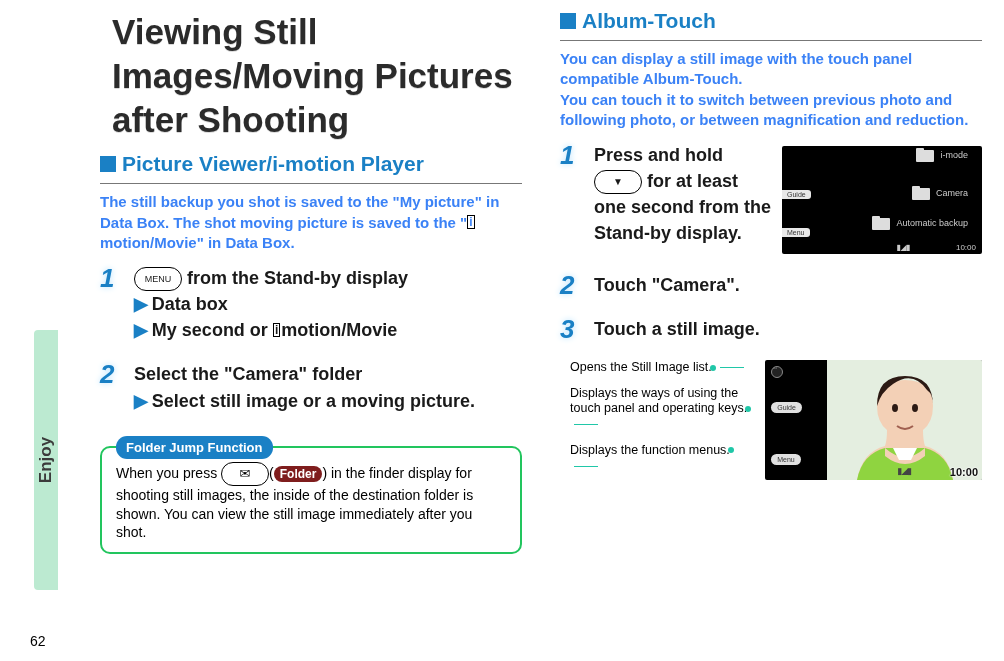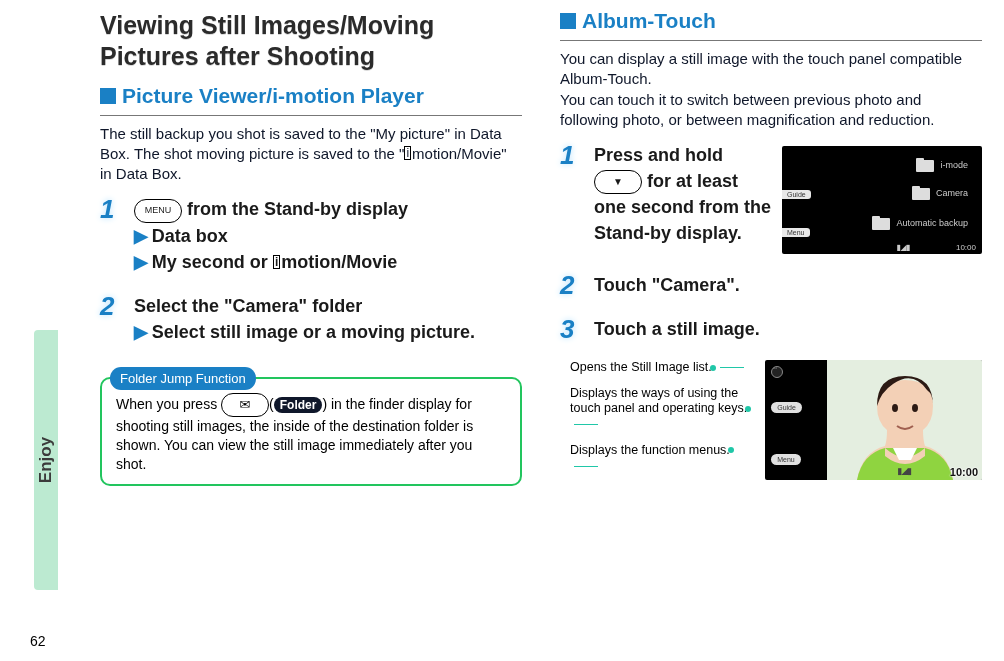--- a/index.html
+++ b/index.html
@@ -38,23 +38,23 @@
     color: #3b3b3b;
     white-space: nowrap;
   }
   .page-num {
     position: absolute;
     left: 30px;
     bottom: 12px;
     font-size: 14px;
   }
   h1.title {
-    font-size: 25px;
-    font-weight: bold;
-    margin: 6px 0 12px 0;
+    font-size: 35px;
+    font-weight: bold;
+    margin: 6px 0 12px 12px;
     line-height: 1.25;
     color: #2b2b2b;
     text-shadow: 0 1px 0 rgba(0,0,0,0.15);
   }
   .sec-head {
     display: flex;
     align-items: flex-end;
     margin: 6px 0 8px 0;
     border-bottom: 1.5px solid #777;
     padding-bottom: 8px;
@@ -71,23 +71,23 @@
   }
   .sec-head .sec-title {
     color: #1a80c5;
     font-size: 21px;
     font-weight: bold;
     line-height: 1.05;
   }
   .lead, .body-text {
     font-size: 15px;
     line-height: 1.35;
-    font-weight: normal;
+    font-weight: bold;
     margin: 4px 0 12px 0;
-    color: #0f172a;
+    color: #3b82f6;
   }
   .step {
     position: relative;
     padding-left: 34px;
     margin: 10px 0 18px 0;
     break-inside: avoid;
   }
   .step-num {
     position: absolute;
     left: 0;
@@ -120,21 +120,21 @@
     font-size: 10px;
     padding: 0 6px;
     vertical-align: middle;
     font-weight: normal;
     background: #fff;
   }
   .key-round.menu { font-size: 9px; }
   .key-round.mail { font-size: 13px; }
   .btn-pill {
     display: inline-block;
-    background: #0f172a;
+    background: #7f1d1d;
     color: #fff;
     border-radius: 8px;
     padding: 0 6px;
     font-size: 12px;
     font-weight: bold;
     vertical-align: middle;
     line-height: 16px;
   }
   .imotion {
     display: inline-block;
@@ -151,25 +151,25 @@
     border-radius: 10px;
     padding: 14px 14px 10px 14px;
     margin: 32px 0 10px 0;
     font-size: 14px;
     line-height: 1.35;
     break-inside: avoid;
   }
   .callout .callout-label {
     position: absolute;
     top: -12px;
-    left: 8px;
+    left: 14px;
     background: #1a80c5;
     color: #fff;
     font-size: 13px;
-    font-weight: normal;
+    font-weight: bold;
     padding: 3px 10px;
     border-radius: 11px;
   }
   .shot1, .shot2 {
     background: #000;
     color: #ccc;
     font-size: 9px;
     position: relative;
     overflow: hidden;
     border-radius: 2px;
@@ -180,21 +180,21 @@
     margin-top: 4px;
   }
   .shot1 .folder-row {
     position: absolute;
     right: 14px;
     display: flex;
     align-items: center;
     gap: 6px;
   }
   .shot1 .folder-row svg { flex: none; }
-  .shot1 .f1 { top: 12px; margin-left: 39px; }
+  .shot1 .f1 { top: 2px; margin-left: 39px; }
   .shot1 .f2 { top: 40px; }
   .shot1 .f3 { top: 70px; }
   .shot1 .tag-left {
     position: absolute;
     left: 0;
     font-size: 7px;
     background: #e8e8e8;
     color: #333;
     border-radius: 0 3px 3px 0;
     padding: 1px 5px;

